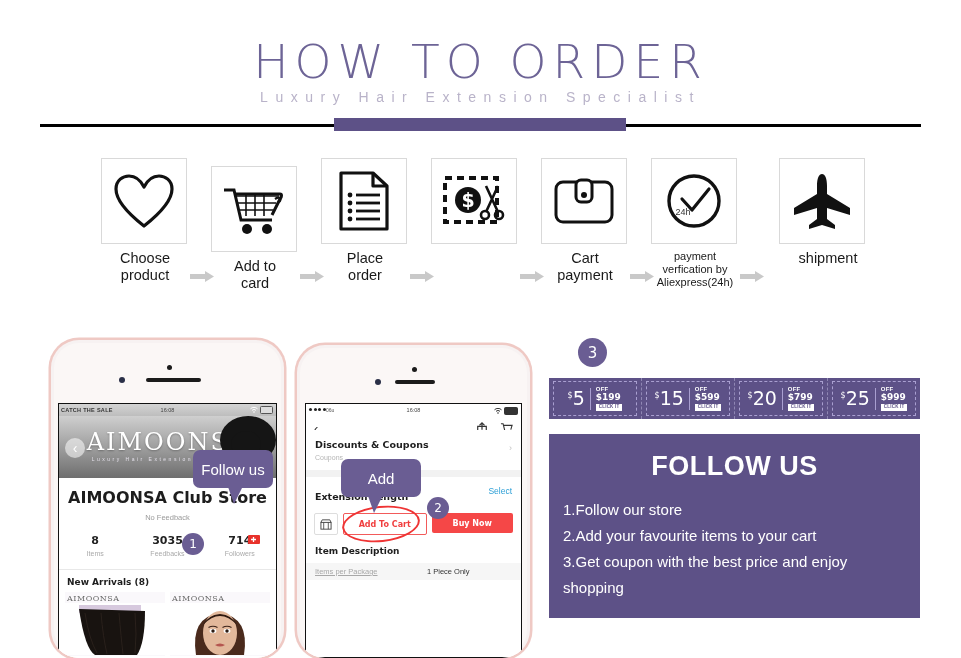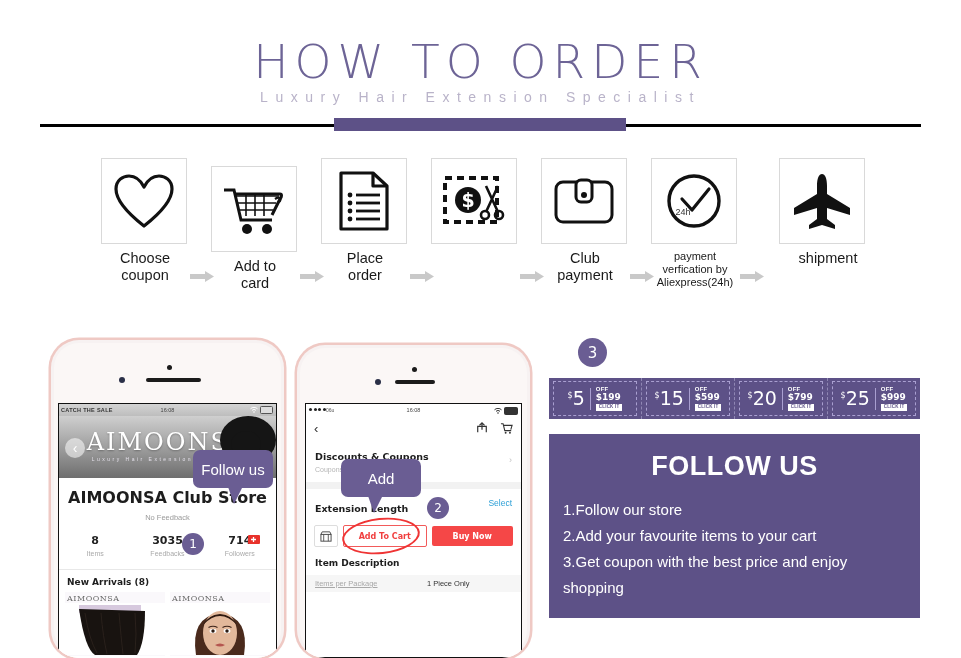--- a/index.html
+++ b/index.html
@@ -147,21 +147,21 @@
   .p2-nav{position:absolute;left:0;top:12px;width:100%;height:26px;background:#fff;border-bottom:1px solid #efefef;}
   .p2-chev{position:absolute;left:8px;top:6px;font-size:13px;color:#333;line-height:1;}
   .p2-icons{position:absolute;right:8px;top:6px;display:flex;gap:12px;align-items:center;}
   .p2-sec{padding:9px 9px 0 9px;}
   .p2-sec-title{font-size:9.5px;color:#1d1d1d;font-weight:bold;font-family:"DejaVu Sans",sans-serif;}
   .p2-sec-sub{font-size:7px;color:#b5b5b5;margin-top:4px;}
   .p2-chevr{position:absolute;right:9px;font-size:9px;color:#c2c2c2;}
   .p2-gap{height:7px;background:#f2f2f2;margin-top:9px;}
   .p2-row{position:relative;padding:9px 9px 0 9px;}
   .p2-select{position:absolute;right:9px;top:9px;font-size:8.5px;color:#2c9fd6;}
-  .p2-cartbar{display:flex;gap:5px;padding:9px 8px 0 8px;align-items:center;}
+  .p2-cartbar{display:flex;gap:5px;padding:9px 8px 0 8px;}
   .p2-shop{width:22px;height:20px;border:1px solid #ddd;border-radius:2px;display:flex;align-items:center;justify-content:center;}
   .p2-atc{
     flex:1;height:20px;border:1px solid #f25a5a;border-radius:2px;
     display:flex;align-items:center;justify-content:center;
     font-size:8px;color:#f03e3e;font-weight:bold;font-family:"DejaVu Sans",sans-serif;
   }
   .p2-buy{
     flex:1;height:20px;background:#f54747;border-radius:2px;
     display:flex;align-items:center;justify-content:center;
     font-size:8px;color:#fff;font-weight:bold;font-family:"DejaVu Sans",sans-serif;
@@ -254,21 +254,21 @@
   <div class="steps">
 
     <div class="step" style="left:101px;">
       <div class="step-box">
         <svg width="62" height="55" viewBox="0 0 62 55">
           <path d="M31 52 C8 34 3 22 3 15 C3 6 10 2 16 2 C23 2 28 7 31 13 C34 7 39 2 46 2 C52 2 59 6 59 15 C59 22 54 34 31 52 Z" fill="none" stroke="#111" stroke-width="3.2" stroke-linejoin="round"></path>
         </svg>
       </div>
       <div class="step-label">
         <span>Choose</span><br>
-        <span>coupon</span>
+        <span>product</span>
       </div>
     </div>
     <div class="arrow" style="left:190px;">
       <svg width="24" height="11" viewBox="0 0 24 11">
           <path d="M0 3 H15 V0 L24 5.5 L15 11 V8 H0 Z" fill="#c9c9c9"></path>
         </svg>
     </div>
 
     <div class="step" style="left:211px;margin-top:8px;">
       <div class="step-box">
@@ -339,21 +339,21 @@
 
     <div class="step" style="left:541px;">
       <div class="step-box">
         <svg width="60" height="48" viewBox="0 0 60 48">
           <rect x="2" y="5" width="56" height="40" rx="7" fill="none" stroke="#111" stroke-width="3"></rect>
           <rect x="22" y="3" width="16" height="22" rx="5" fill="#fff" stroke="#111" stroke-width="3"></rect>
           <circle cx="30" cy="18" r="3" fill="#111"></circle>
         </svg>
       </div>
       <div class="step-label">
-        <span>Club</span><br>
+        <span>Cart</span><br>
         <span>payment</span>
       </div>
     </div>
     <div class="arrow" style="left:630px;">
       <svg width="24" height="11" viewBox="0 0 24 11">
           <path d="M0 3 H15 V0 L24 5.5 L15 11 V8 H0 Z" fill="#c9c9c9"></path>
         </svg>
     </div>
 
     <div class="step small" style="left:651px;">
@@ -530,21 +530,21 @@
           </svg>
           <svg width="13" height="12" viewBox="0 0 15 14">
             <path d="M1 2 H3.5 L5.5 10 H13" stroke="#333" stroke-width="1.3" fill="none"></path>
             <path d="M4 4 H14 L12.5 9" stroke="#333" stroke-width="1.3" fill="none"></path>
             <circle cx="6.5" cy="12.5" r="1.1" fill="#333"></circle>
             <circle cx="11.5" cy="12.5" r="1.1" fill="#333"></circle>
           </svg>
         </span>
       </div>
 
-      <div style="position:absolute;left:0;top:38px;width:100%;bottom:0;background:#fff;">
+      <div style="position:absolute;left:0;top:26px;width:100%;bottom:0;background:#fff;">
         <div class="p2-sec" style="position:relative;">
           <div class="p2-sec-title">Discounts &amp; Coupons</div>
           <div class="p2-sec-sub">Coupons</div>
           <span class="p2-chevr" style="top:13px;">›</span>
         </div>
 
         <div class="p2-gap"></div>
 
         <div class="p2-row">
           <span class="p2-sec-title">Extension Length</span>

